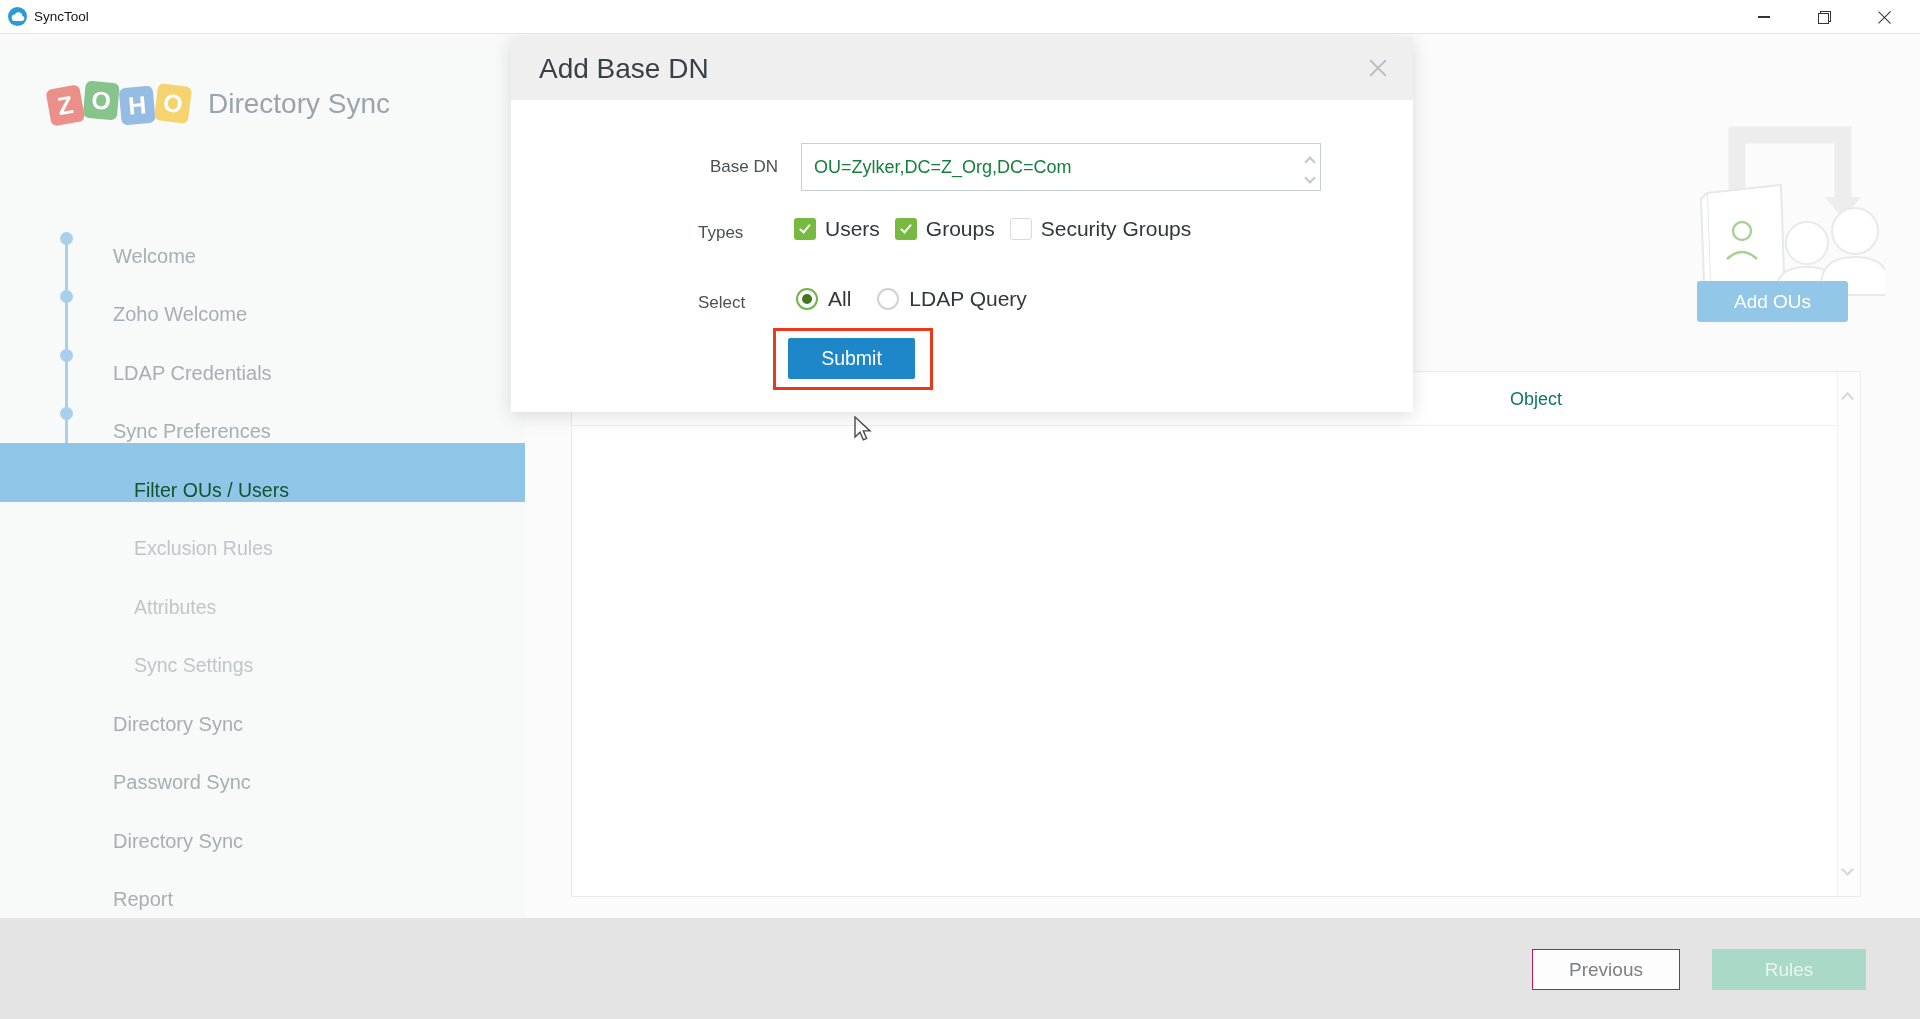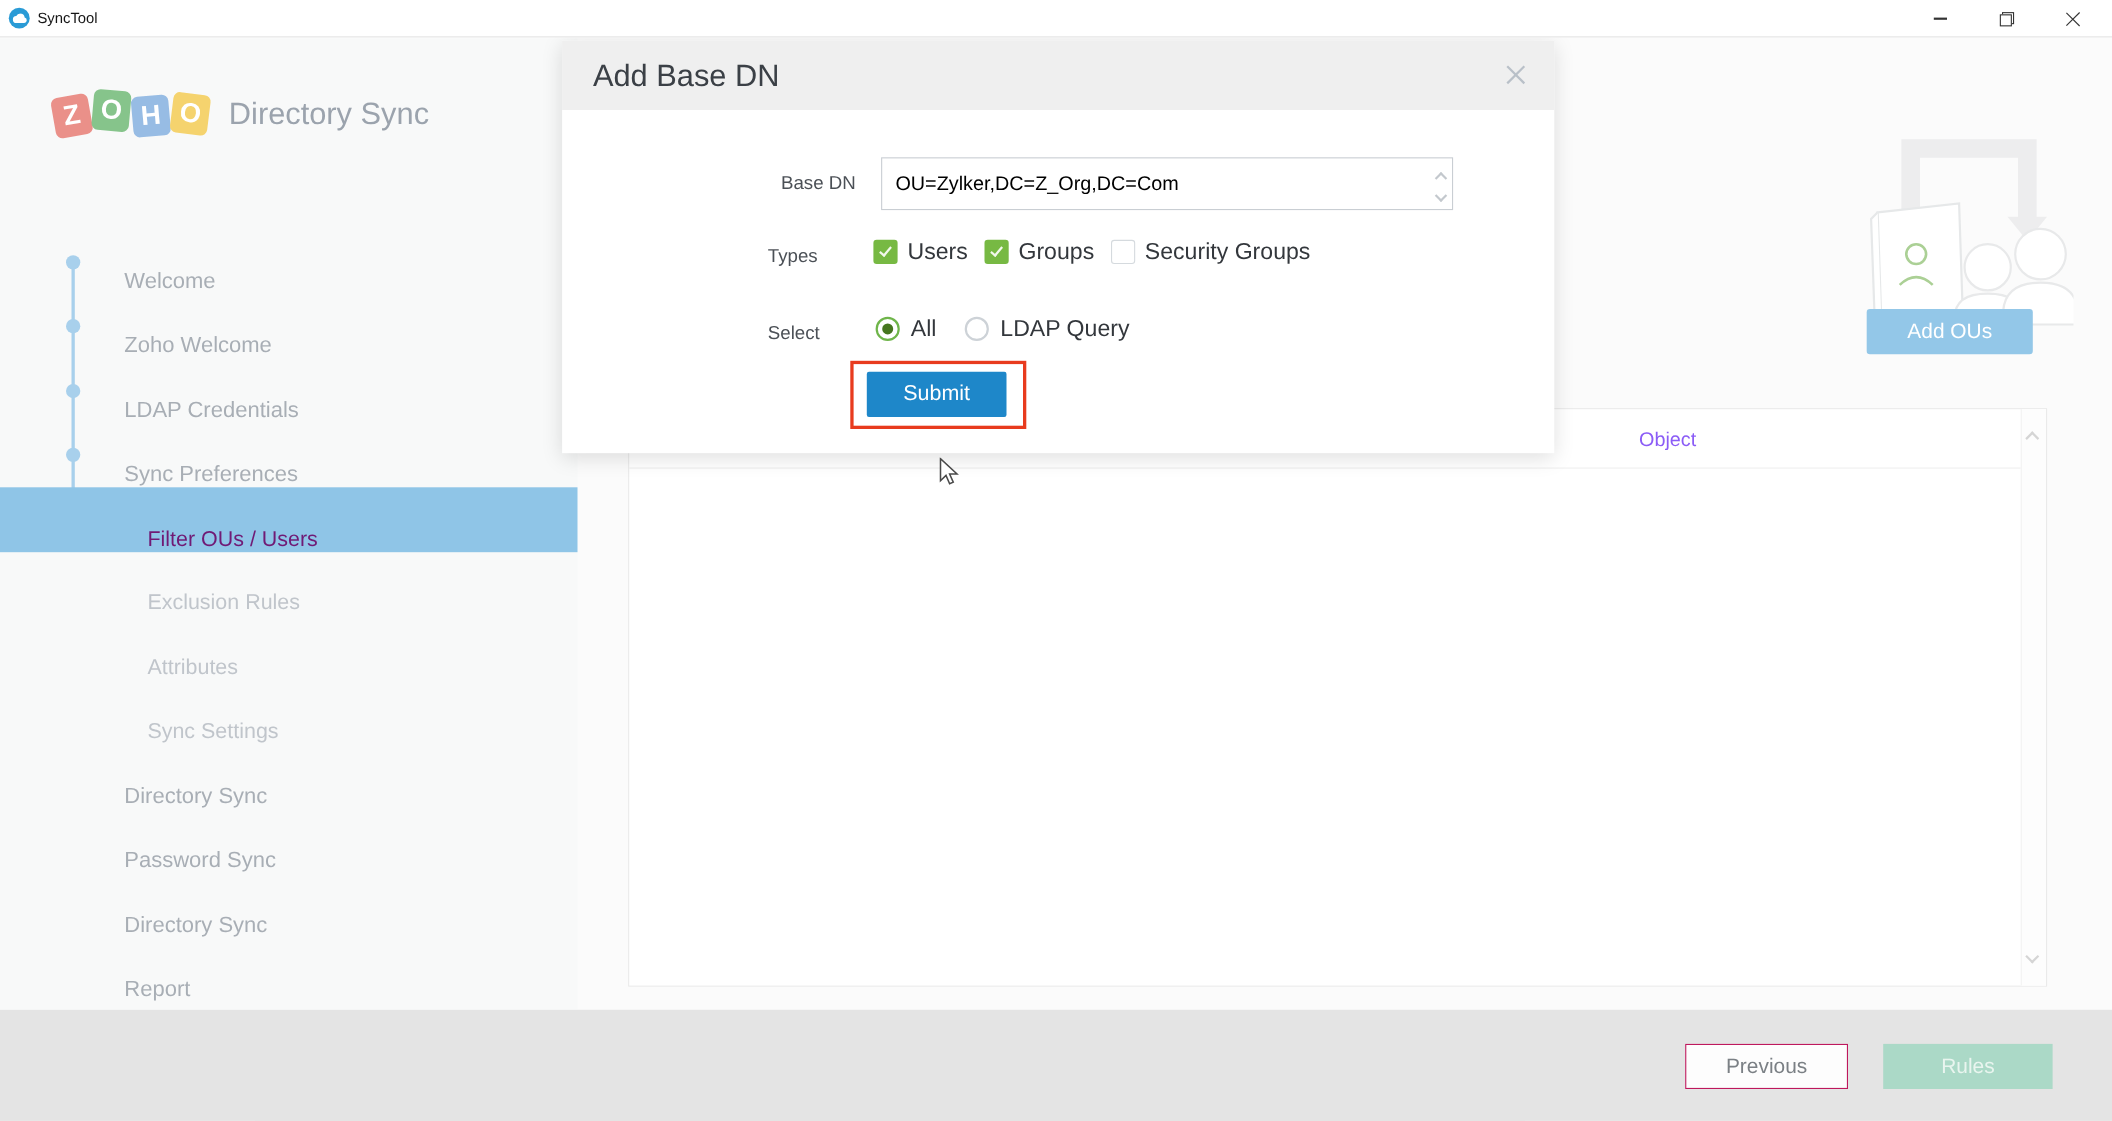--- a/index.html
+++ b/index.html
@@ -32,48 +32,48 @@
   .zb-o1 { background:#86c48b; transform:rotate(5deg) translateY(-3px); }
   .zb-h { background:#97bce4; transform:rotate(-5deg) translateY(2px); }
   .zb-o2 { background:#f5d36e; transform:rotate(7deg); }
   .brand-product { font-size:28px; color:#9ba3ad; margin-left:16px; }
 
   .nav { position:absolute; left:0; top:174px; right:0; }
   .timeline { position:absolute; left:65px; top:29px; width:3px; height:206px; background:#a8d0ec; }
   .nav-item { height:58.5px; display:flex; align-items:flex-end; position:relative; cursor:default; }
   .nav-item.main { padding-left:113px; font-size:20px; color:#a8aeb5; }
   .nav-item.sub { padding-left:134px; font-size:19.5px; color:#c0c5cb; }
-  .nav-item.active { background:#8fc5e7; color:#701a75; }
+  .nav-item.active { background:#8fc5e7; color:#14532d; }
   .dot { position:absolute; left:60px; top:calc(50% - 6.5px); width:13px; height:13px; border-radius:50%; background:#a8d0ec; }
 
   
   .content { position:absolute; left:525px; top:35px; right:0; bottom:101px; background:#fbfbfb; }
   .illustration { position:absolute; left:1160px; top:78px; }
   .add-ous-btn { position:absolute; left:1172px; top:246px; width:151px; height:41px; background:#93c7e8; color:#ffffff; font-size:19px; border:none; border-radius:3px; font-family:inherit; }
 
   .ou-table { position:absolute; left:46px; top:336px; width:1290px; height:526px; background:#ffffff; border:1px solid #eaeaea; }
   .table-header { position:relative; height:54px; border-bottom:1px solid #efefef; }
-  .col-object { position:absolute; left:918px; top:0; height:54px; display:flex; align-items:center; font-size:18px; color:#8b5cf6; }
+  .col-object { position:absolute; left:938px; top:0; height:54px; display:flex; align-items:center; font-size:18px; color:#0f766e; }
   .scrollcol { position:absolute; right:0; top:0; bottom:0; width:23px; border-left:1px solid #f2f2f2; background:#fdfdfd; }
   .chev { display:block; width:9px; height:9px; border-right:2px solid #d5d5d5; border-bottom:2px solid #d5d5d5; }
   .chev-up { transform:rotate(-135deg); position:absolute; left:5px; top:22px; }
   .chev-down { transform:rotate(45deg); position:absolute; left:5px; bottom:22px; }
 
   
   .modal { position:absolute; left:511px; top:37px; width:902px; height:375px; background:#ffffff; box-shadow:0 4px 18px rgba(0,0,0,0.13); z-index:30; }
   .modal-header { height:63px; background:#efefef; display:flex; align-items:center; padding-left:28px; font-size:28px; color:#3b4046; }
   .modal-close { position:absolute; right:24px; top:20px; width:22px; height:22px; background:none; border:none; color:#b9c0c8; }
   .modal-close .mx { position:relative; display:block; width:22px; height:22px; }
   .modal-close .mx::before,.modal-close .mx::after { content:""; position:absolute; left:10px; top:0; width:2px; height:22px; background:#b9c0c8; }
   .modal-close .mx::before { transform:rotate(45deg); }
   .modal-close .mx::after { transform:rotate(-45deg); }
 
   .form-label { position:absolute; font-size:17px; color:#4b5056; }
   .lbl-basedn { left:187px; top:120px;margin-left:12px; }
-  .basedn-input { position:absolute; left:290px; top:106px; width:520px; height:48px; border:1px solid #c9ced3; font-size:18px; color:#000000; padding:0 34px 0 12px; font-family:inherit; background:#fff; }
+  .basedn-input { position:absolute; left:290px; top:106px; width:520px; height:48px; border:1px solid #c9ced3; font-size:18px; color:#15803d; padding:0 34px 0 12px; font-family:inherit; background:#fff; }
   .spin { position:absolute; left:792px; width:16px; height:14px; background:none; border:none; }
   .spin .chev { border-color:#c3c8cd; width:8px; height:8px; }
   .spin-up { top:116px; } .spin-up .chev { transform:rotate(-135deg); margin:4px 0 0 3px; }
   .spin-down { top:134px; } .spin-down .chev { transform:rotate(45deg); margin:0 0 0 3px; }
 
   .lbl-types { left:187px; top:186px; }
   .types-row { position:absolute; left:283px; top:180px; display:flex; align-items:center; }
   .cb-option { display:flex; align-items:center; margin-right:15px; }
   .cbox { width:22px; height:22px; border-radius:3px; margin-right:9px; display:flex; align-items:center; justify-content:center; }
   .cbox.checked { background:#77b943; }

